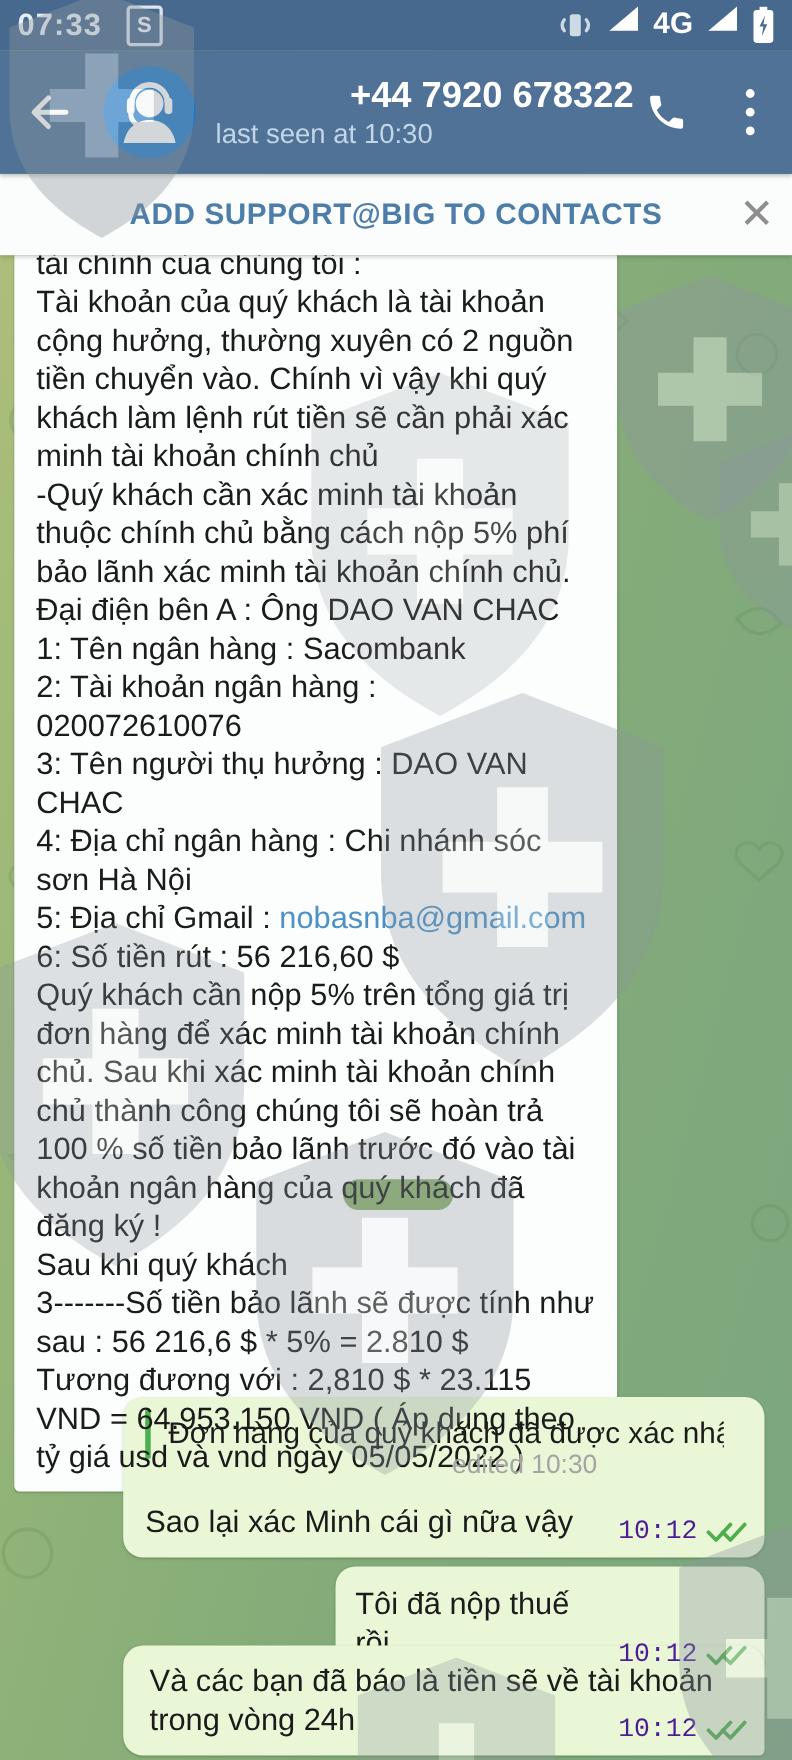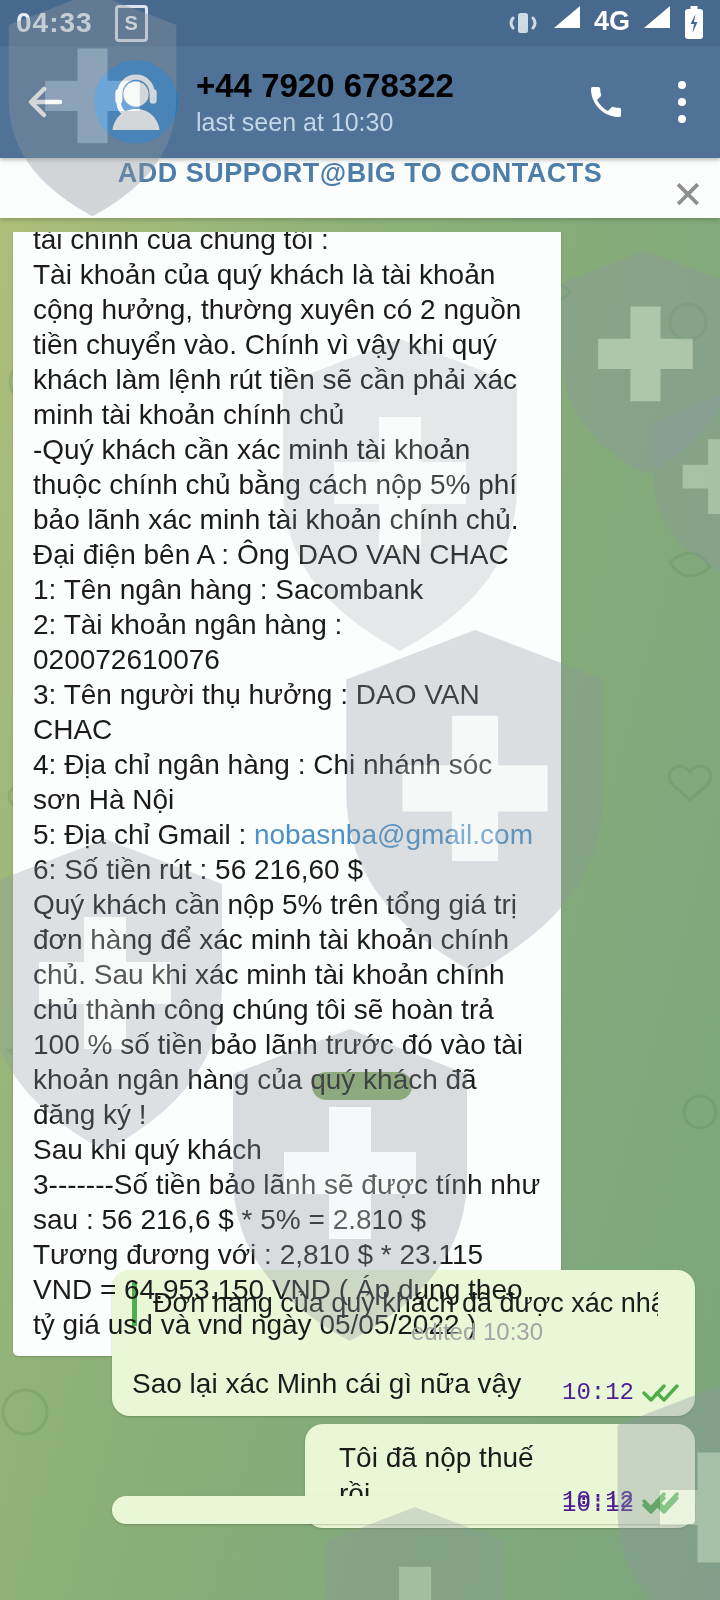--- a/index.html
+++ b/index.html
@@ -21,47 +21,47 @@
   .tri{width:0;height:0;border-left:26px solid transparent;border-bottom:22px solid #fff;}
   
   .header{
     position:absolute;top:46px;left:0;width:720px;height:112px;background:#4f7296;z-index:30;
     display:flex;align-items:center;padding:0 18px;box-sizing:border-box;
     box-shadow:0 2px 4px rgba(0,0,0,.25);
   }
   .h-back{width:52px;height:52px;display:flex;align-items:center;justify-content:center;flex:0 0 auto;}
   .h-avatar{width:84px;height:84px;border-radius:50%;margin:0 18px 0 24px;flex:0 0 auto;overflow:hidden;}
   .h-info{flex:1;min-width:0;}
-  .h-title{color:#000000;font-size:33px;font-weight:bold;line-height:40px;white-space:nowrap;}
+  .h-title{color:#ffffff;font-size:33px;font-weight:bold;line-height:40px;white-space:nowrap;text-align:right;}
   .h-sub{color:#c3d6e7;font-size:25px;line-height:32px;}
   .h-call{width:60px;height:60px;display:flex;align-items:center;justify-content:center;flex:0 0 auto;margin-right:26px;}
   .h-menu{width:40px;height:60px;display:flex;flex-direction:column;align-items:center;justify-content:center;gap:9px;flex:0 0 auto;}
   .h-menu i{width:8px;height:8px;border-radius:50%;background:#fff;}
   
   .contactbar{
-    position:absolute;top:158px;left:0;width:720px;height:60px;background:#fbfcfc;z-index:25;
-    display:flex;align-items:flex-start;box-shadow:0 2px 4px rgba(0,0,0,.18);
+    position:absolute;top:158px;left:0;width:720px;height:74px;background:#fbfcfc;z-index:25;
+    display:flex;align-items:center;box-shadow:0 2px 4px rgba(0,0,0,.18);
   }
   .cb-label{flex:1;text-align:center;color:#4d7ea9;font-size:27px;font-weight:bold;letter-spacing:.5px;padding-left:64px;}
   .cb-close{width:64px;text-align:center;color:#8e8e8e;font-size:38px;line-height:74px;font-weight:300;}
   
   .chat{position:absolute;top:232px;left:0;right:0;bottom:0;overflow:hidden;}
   .doodles{position:absolute;left:0;top:0;pointer-events:none;opacity:.5;}
   .bubble{
     position:absolute;box-sizing:border-box;background:#fcfdfd;border-radius:18px;
     box-shadow:0 1px 2px rgba(40,60,30,.25);
   }
   .bubble-in{left:13px;top:-26px;width:548px;border-radius:18px 18px 18px 5px;padding:16px 20px 14px 20px;}
   .bubble-text{font-size:28px;line-height:35px;color:#1b1b1b;white-space:pre-wrap;position:relative;z-index:1;}
   .msg-link{color:#4c92c9;}
   .edited{position:absolute;right:18px;bottom:10px;font-size:24px;color:#a4a4a4;z-index:2;}
   .pill-deco{position:absolute;left:299px;top:866px;width:100px;height:28px;border-radius:15px;background:#8db470;z-index:0;}
   .bubble-out{background:#e9f7d6;border-radius:18px;}
   .b1{right:25px;top:1038px;width:583px;padding:12px 20px 14px 20px;}
-  .b2{right:25px;top:1192px;width:390px;padding:16px 140px 16px 34px;border-radius:18px;}
+  .b2{right:25px;top:1192px;width:390px;padding:16px 140px 16px 18px;border-radius:18px;}
   .b3{right:25px;top:1264px;width:583px;padding:14px 20px 14px 24px;border-radius:18px 18px 5px 18px;}
   .quote{border-left:5px solid #4caf50;padding:2px 0 4px 16px;margin-bottom:8px;}
   .q-title{color:#3da645;font-size:27px;font-weight:bold;line-height:38px;}
   .q-text{color:#1b1b1b;font-size:27px;line-height:38px;white-space:nowrap;overflow:hidden;max-width:505px;}
   .out-text{font-size:28px;line-height:36px;color:#1b1b1b;}
   .b1 .out-text{padding-right:130px;margin-top:40px;}
   .b3 .out-text{padding-right:10px;}
   .meta{position:absolute;right:16px;bottom:10px;display:flex;align-items:center;gap:8px;z-index:2;}
   .meta-time{font-size:24px;color:#4c1d95;font-family:Liberation Mono, monospace;}
   
@@ -79,21 +79,21 @@
         <path d="M43 29 h14 v15 h15 v14 h-15 v15 h-14 v-15 h-15 v-14 h15 z" fill="#ffffff" opacity="0.85"></path>
       </g>
       <g id="dblcheck">
         <path d="M2 11 L9 18 L22 4" fill="none" stroke="#4fae4a" stroke-width="3.4" stroke-linecap="round" stroke-linejoin="round"></path>
         <path d="M15 11 L22 18 L35 4" fill="none" stroke="#4fae4a" stroke-width="3.4" stroke-linecap="round" stroke-linejoin="round"></path>
       </g>
     </defs>
   </svg>
 
   <div class="statusbar">
-    <span class="sb-time">04:33</span>
+    <span class="sb-time">07:33</span>
     <span class="sb-badge">S</span>
     <div class="sb-right">
       <svg width="34" height="34" viewBox="0 0 34 34">
         <rect x="12" y="7" width="10" height="20" rx="2.5" fill="#cdd9e4"></rect>
         <path d="M7 12 q-4 5 0 10 M27 12 q4 5 0 10" stroke="#cdd9e4" stroke-width="3" fill="none" stroke-linecap="round"></path>
       </svg>
       <span class="tri"></span>
       <span class="sb-net">4G</span>
       <span class="tri"></span>
       <svg width="20" height="34" viewBox="0 0 20 34">
@@ -199,20 +199,21 @@
       <div class="out-text">Tôi đã nộp thuế rồi</div>
       <div class="meta">
         <span class="meta-time">10:12</span>
         <svg width="37" height="22" viewBox="0 0 37 22">
             <use href="#dblcheck"></use>
           </svg>
       </div>
     </div>
 
     <div class="bubble bubble-out b3">
+      <div class="out-text">Và các bạn đã báo là tiền sẽ về tài khoản trong vòng 24h</div>
       <div class="meta">
         <span class="meta-time">10:12</span>
         <svg width="37" height="22" viewBox="0 0 37 22">
             <use href="#dblcheck"></use>
           </svg>
       </div>
     </div>
   </div>
 
   <svg class="wm" style="left:-15px;top:-14px;opacity:.38" width="215" height="237" viewBox="0 0 100 110">

